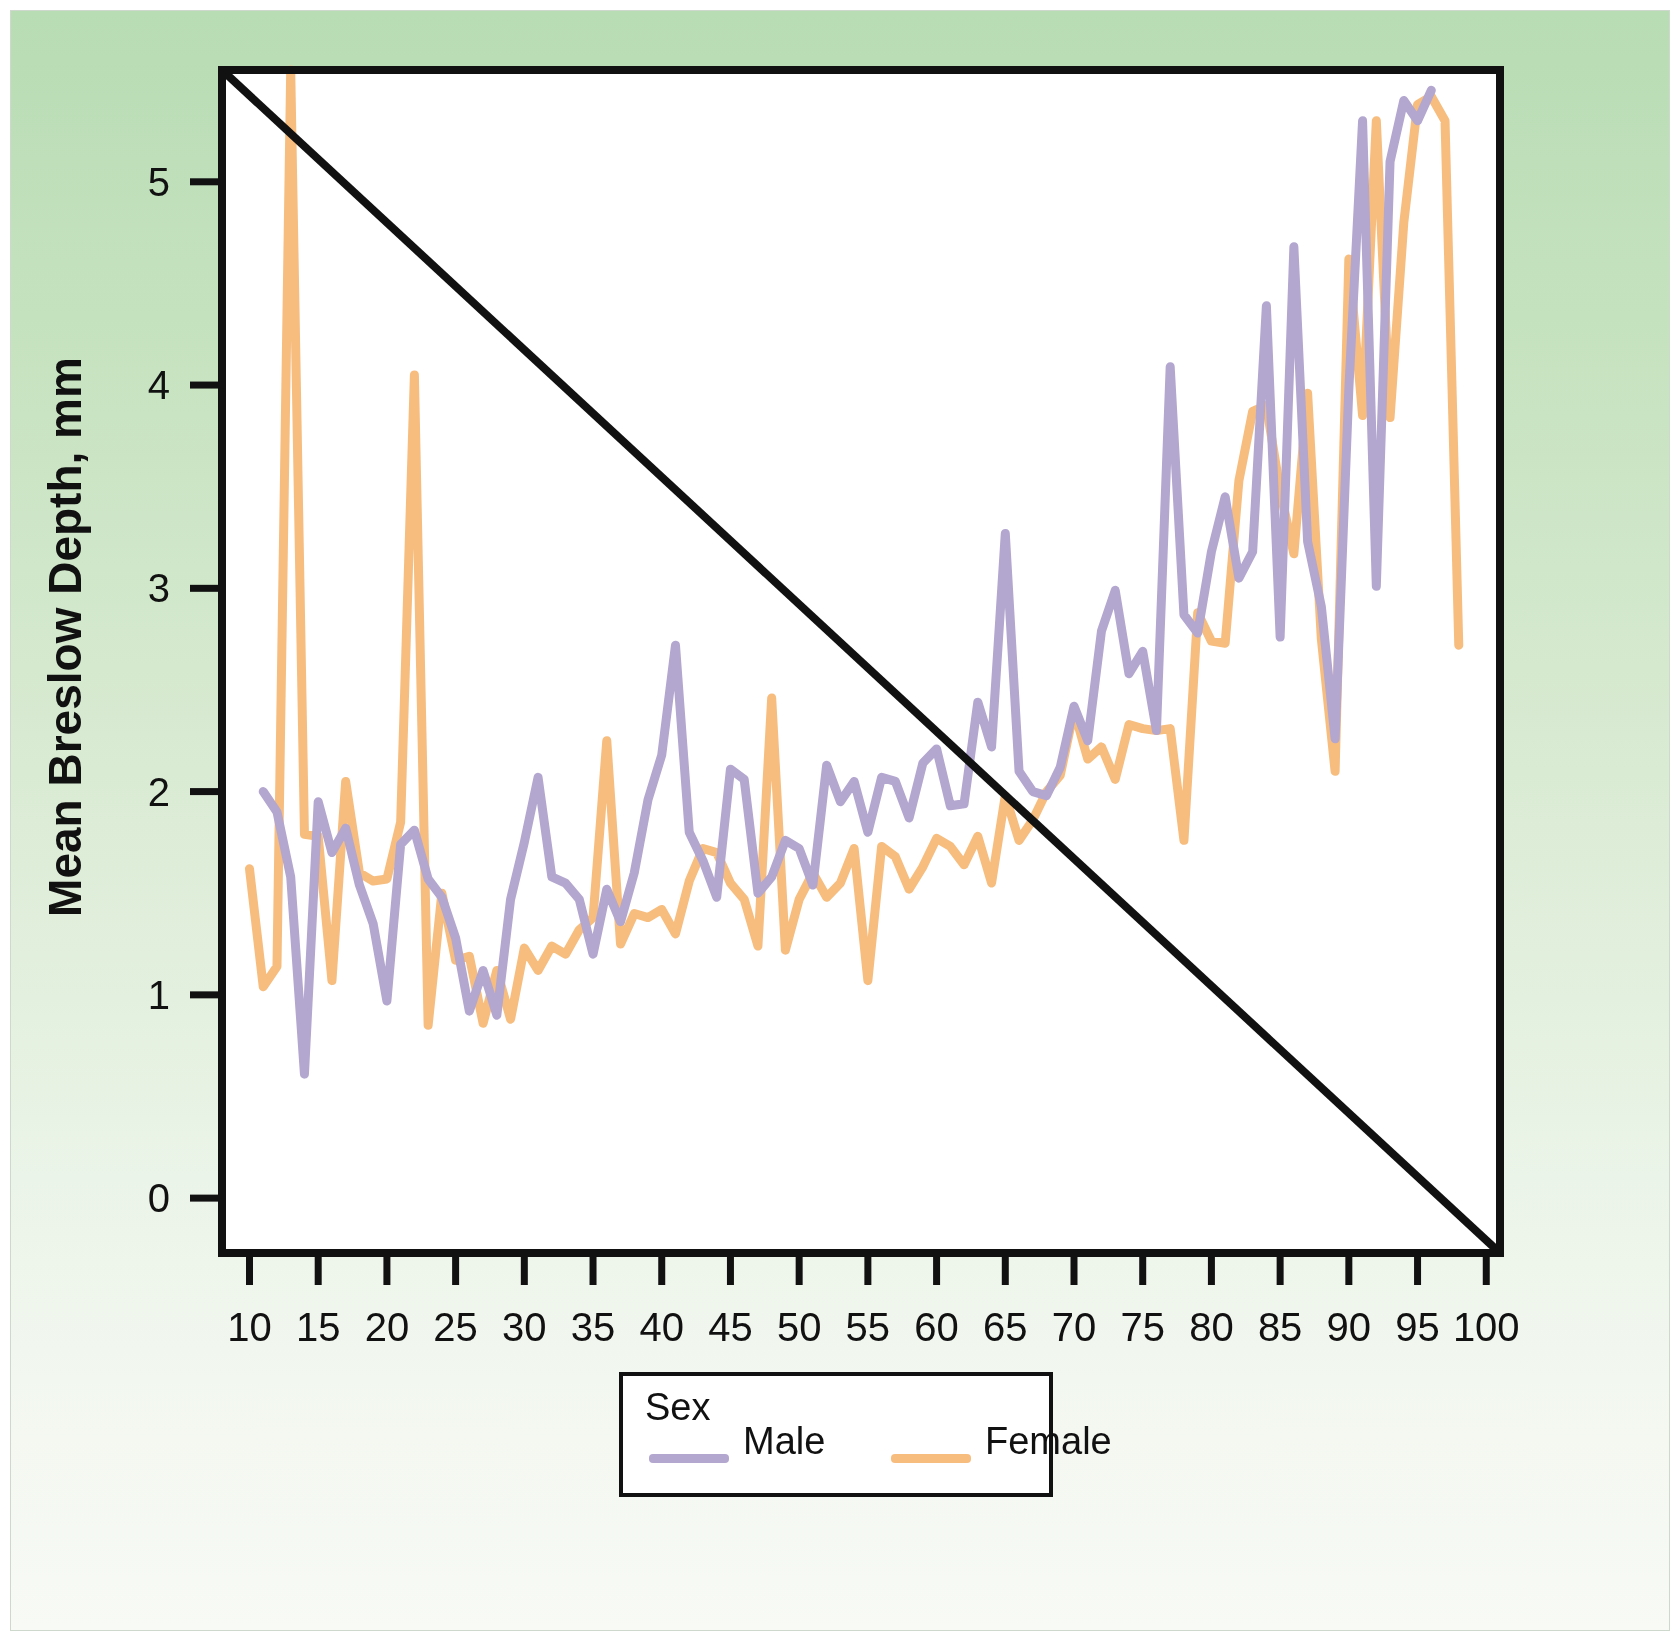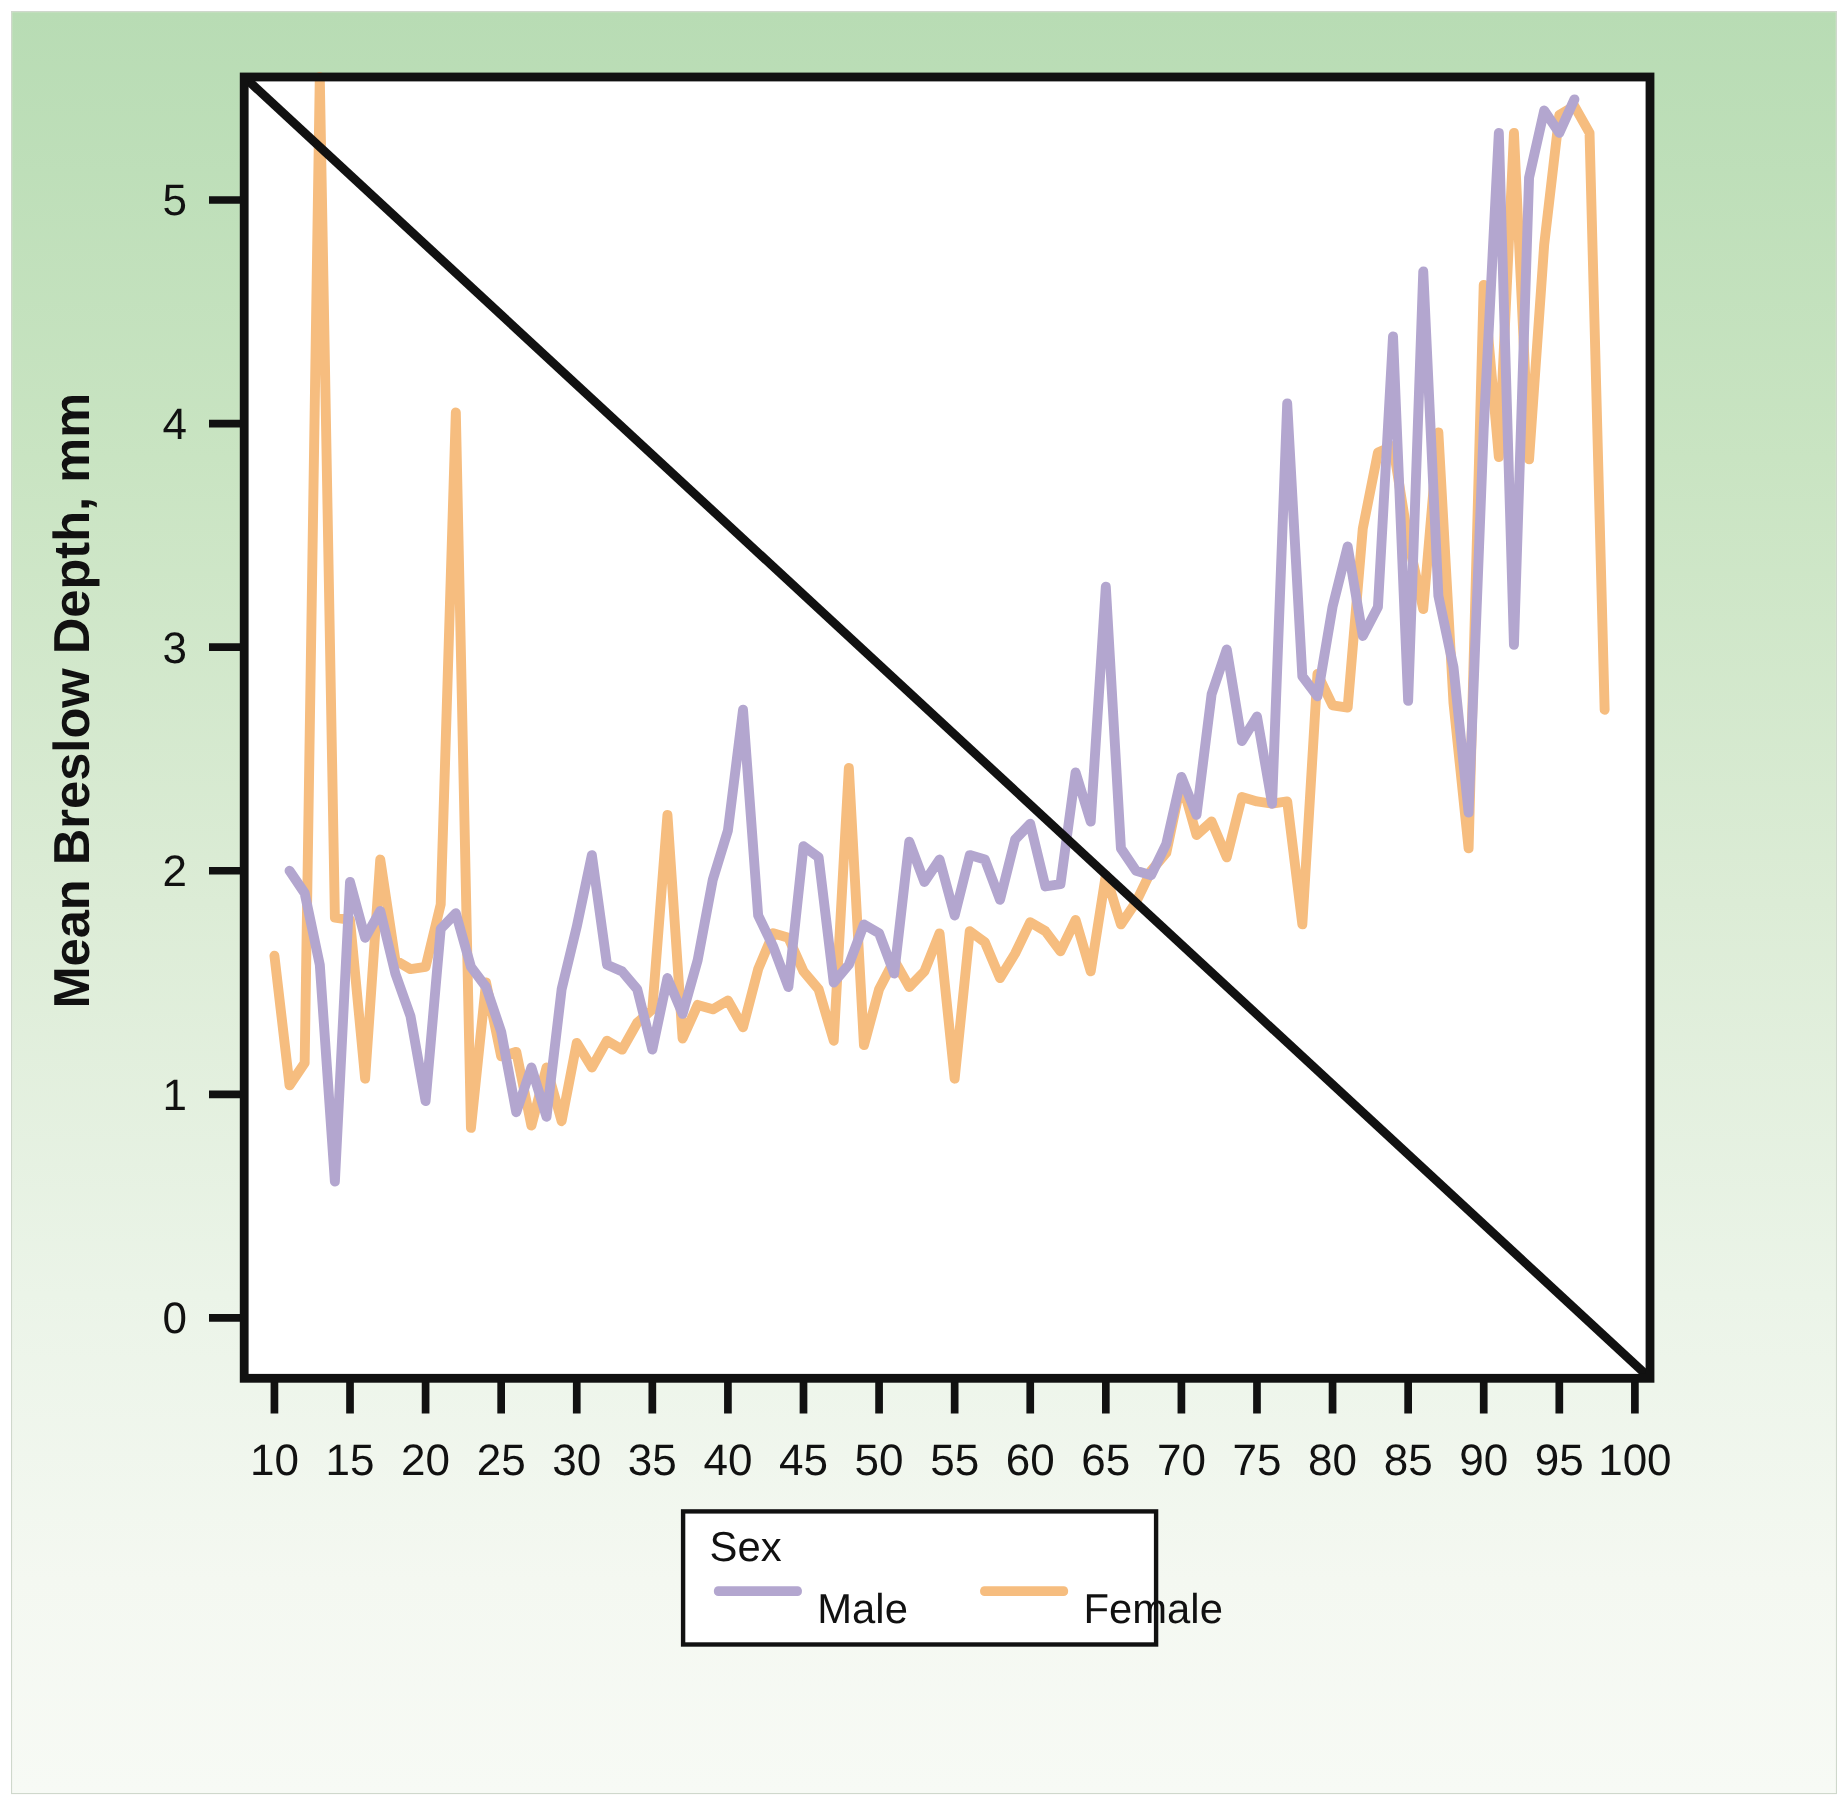--- a/index.html
+++ b/index.html
@@ -43,22 +43,22 @@
   }
   #legend-title{
     position:absolute;
     left:22px;top:10px;
     font-size:38px;
     color:#111111;
   }
   .legend-entry{
     position:absolute;
     display:flex;
-    align-items:flex-start;
-    top:66px;
+    align-items:flex-end;
+    top:44px;
   }
   .legend-entry.male{left:26px;}
   .legend-entry.female{left:268px;}
   .legend-swatch{
     width:80px;height:9px;
     border-radius:4px;
     margin-right:14px;
     display:inline-block;
   }
   .legend-label{

